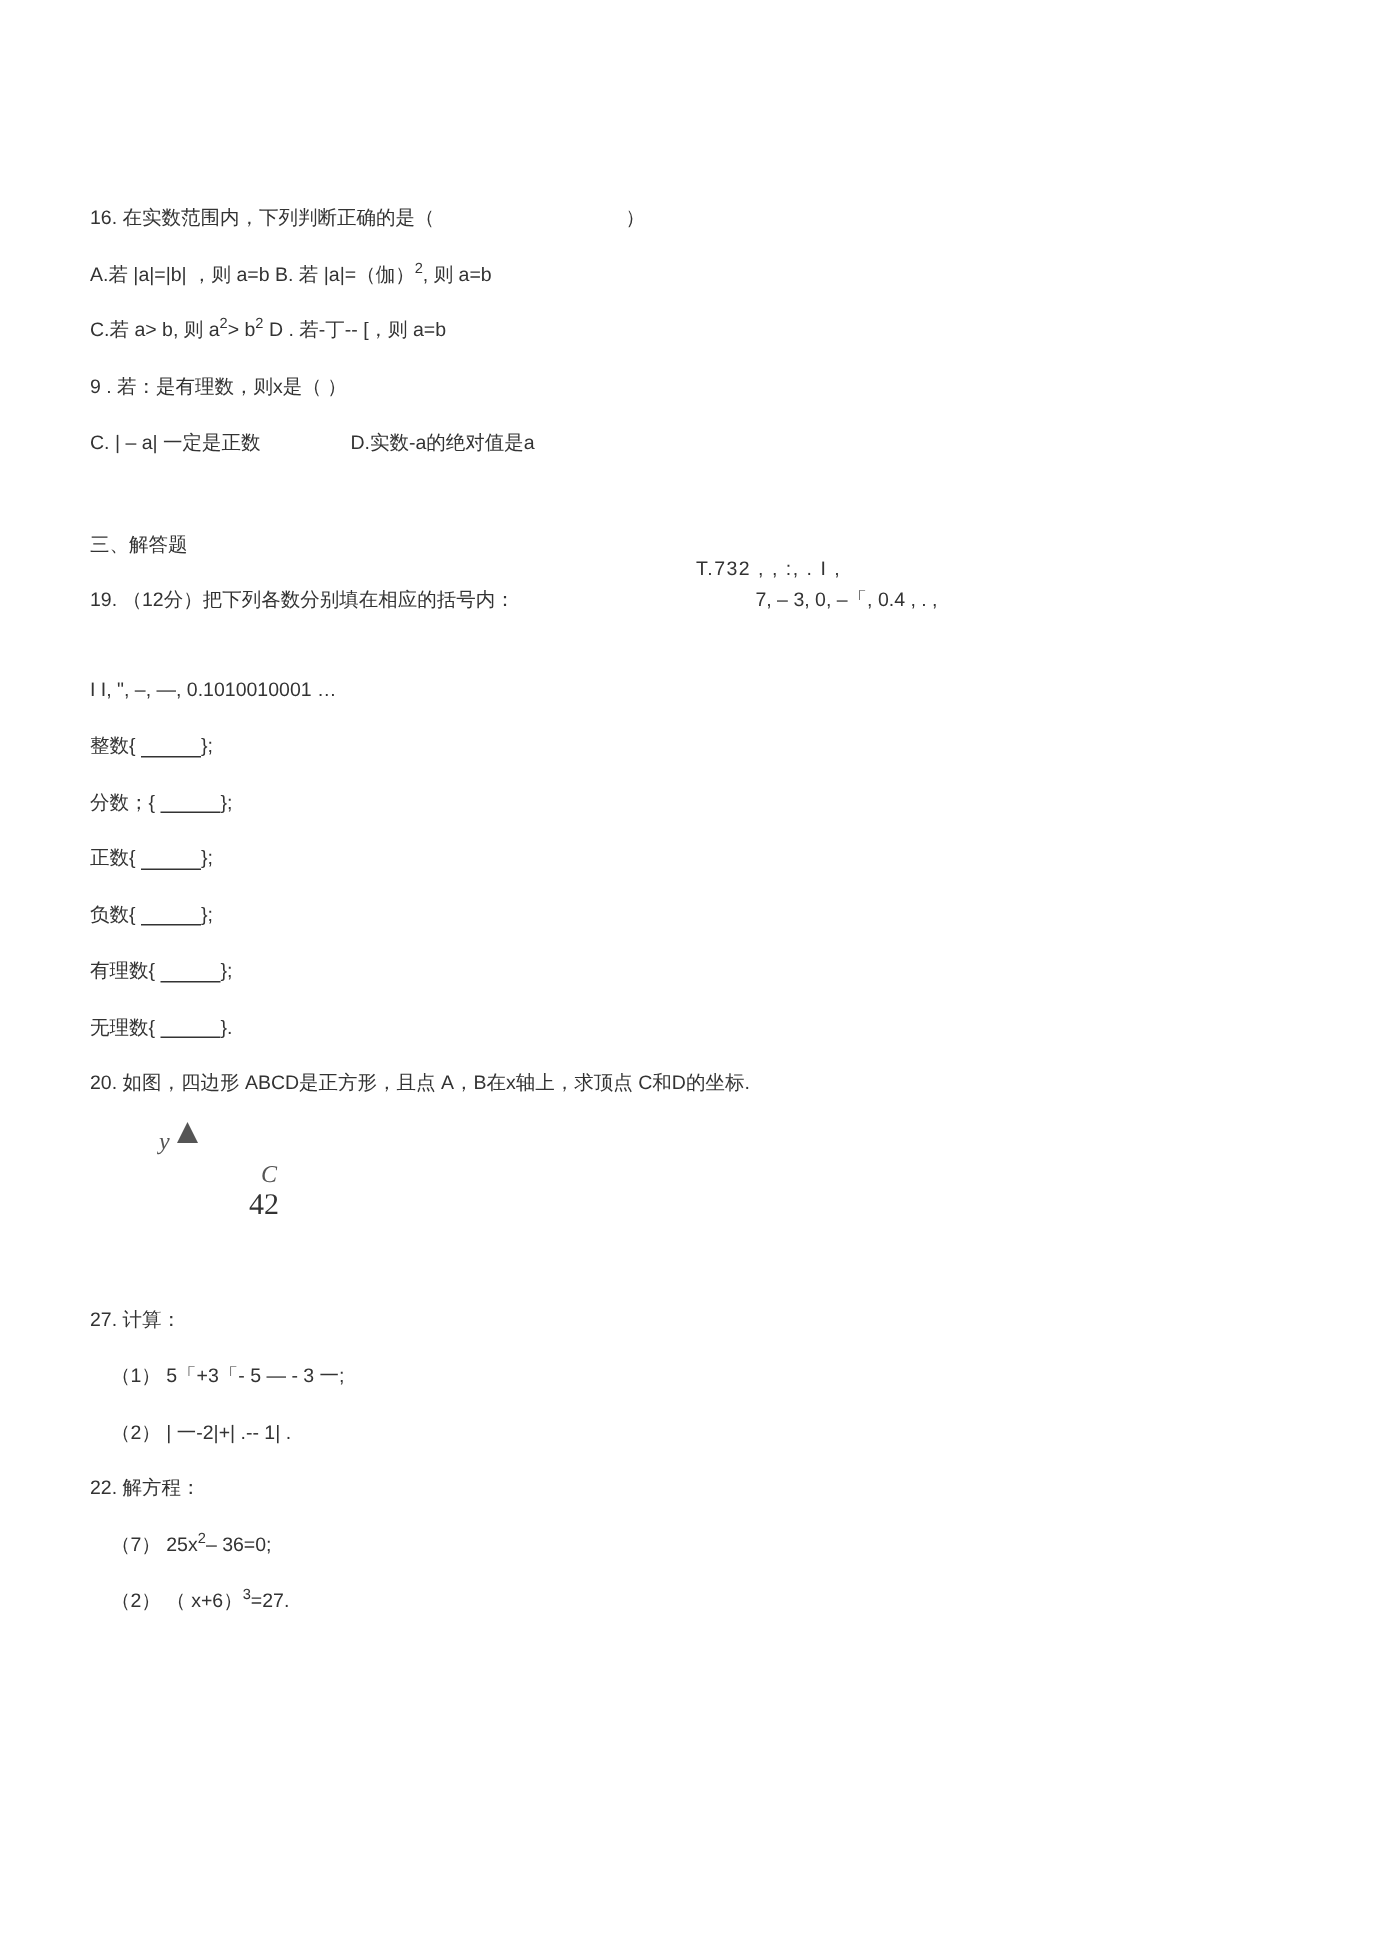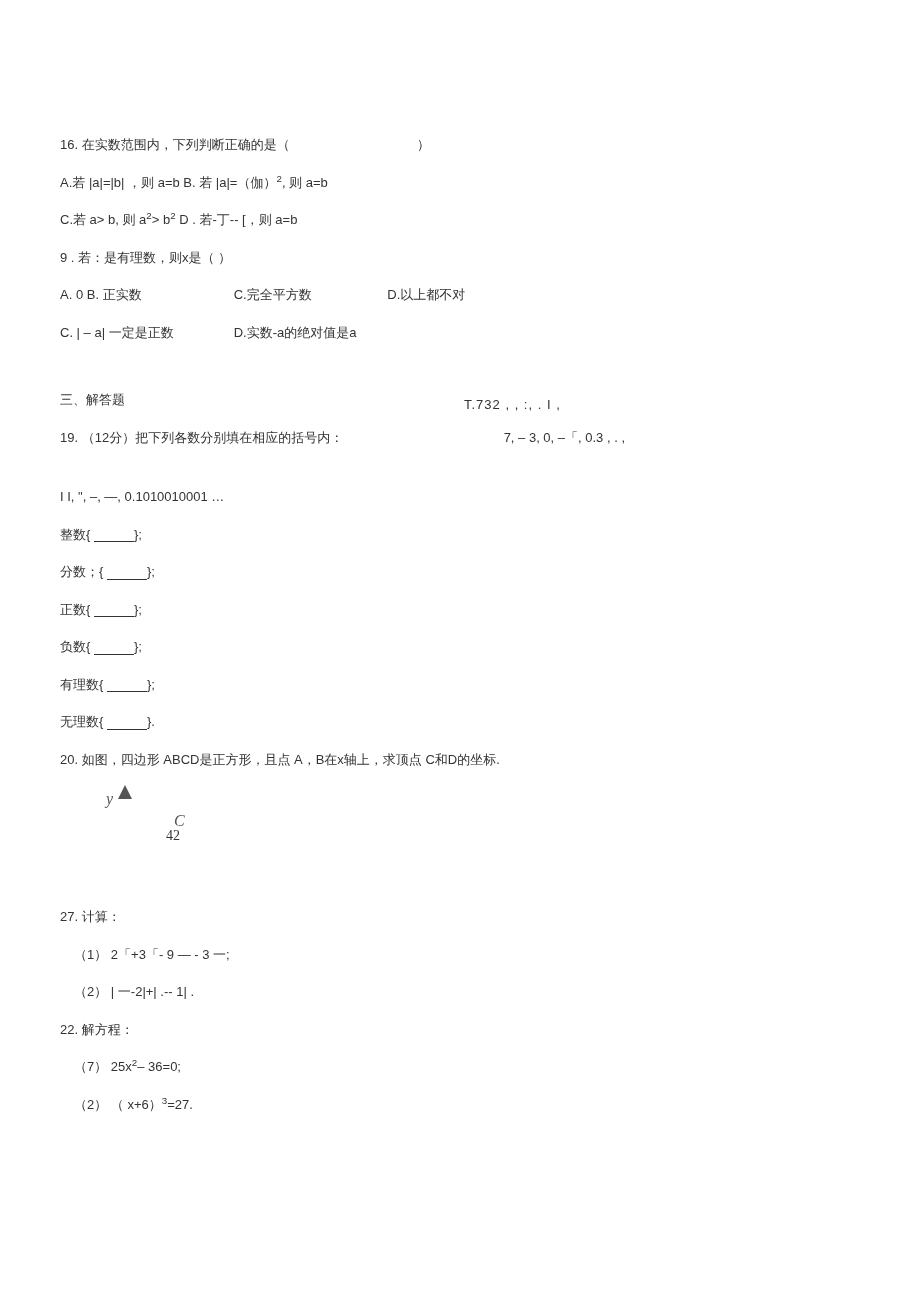--- a/index.html
+++ b/index.html
@@ -57,31 +57,31 @@
     font-style: italic;
     font-family: "Times New Roman", serif;
     font-size: 16px;
     color: #555;
   }
   .forty2 {
     position: absolute;
     top: 38px;
     left: 76px;
     font-family: "Times New Roman", serif;
-    font-size: 14px;
+    font-size: 20px;
     color: #333;
   }
   .indent {
     padding-left: 14px;
   }
   sup, sub { line-height: 0; font-size: 0.75em; }
   .float-right-annot {
     position: absolute;
     right: -40px;
-    top: 5px;
+    top: 16px;
     width: 260px;
     font-size: 13px;
   }
   .wide-spacing { letter-spacing: 1px; }
 </style>
 </head>
 <body>
 
 <div class="page">
 
@@ -91,41 +91,36 @@
     <span>）</span>
   </div>
   <div class="para">
     <span>A.若 |a|=|b| ，则 a=b B. 若 |a|=（伽）</span><sup>2</sup><span>, 则 a=b</span>
   </div>
   <div class="para">
     <span>C.若 a&gt; b, 则 a</span><sup>2</sup><span>&gt; b</span><sup>2</sup><span> D . 若-丁-- [，则 a=b</span>
   </div>
 
   <div class="para">9 . 若：是有理数，则x是（  ）</div>
-  <div class="para opt-line">
-    <span style="width:170px;">A. 0 B. 正实数</span>
-    <span style="width:150px;">C.完全平方数</span>
-    <span>D.以上都不对</span>
-  </div>
 
   <div class="para opt-line">
     <span style="width:170px;">C. | – a| 一定是正数</span>
     <span>D.实数-a的绝对值是a</span>
   </div>
 
   <div style="height:30px;"></div>
 
   <div class="row">
     <span>三、解答题</span>
     <div class="float-right-annot wide-spacing">T.732 ,         ,   :,       . I ,</div>
   </div>
 
   <div class="row">
     <span style="display:inline-block;width:380px;">19.   （12分）把下列各数分别填在相应的括号内：</span>
-    <span style="display:inline-block;margin-left:60px;">7,  – 3,  0,  –「,  0.3 , . ,</span>
+    <span style="display:inline-block;margin-left:60px;">7,  – 3,  0,  –「,  0.4 , . ,</span>
   </div>
 
   <div style="height:22px;"></div>
 
   <div class="para">I  I,   ",  –,   —,    0.1010010001 …</div>
 
   <div class="para">
     <span>整数{ </span><span class="fill-slot"></span><span>};</span>
   </div>
   <div class="para">
@@ -148,21 +143,21 @@
   <div class="figure">
     <span class="ylabel">y</span>
     <svg width="14" height="14" style="position:absolute;top:-2px;left:28px;">
       <path d="M7 0 L14 14 L0 14 Z" fill="#555"></path>
     </svg>
     <span class="clabel">C</span>
     <span class="forty2">42</span>
   </div>
 
   <div class="para">27.   计算：</div>
-  <div class="para indent">（1）  2「+3「- 9 — - 3 一;</div>
+  <div class="para indent">（1）  5「+3「- 5 — - 3 一;</div>
   <div class="para indent">（2）  | 一-2|+| .-- 1| .</div>
 
   <div class="para">22.   解方程：</div>
   <div class="para indent">
     <span>（7）  25x</span><sup>2</sup><span>– 36=0;</span>
   </div>
   <div class="para indent">
     <span>（2）  （ x+6）</span><sup>3</sup><span>=27.</span>
   </div>
 

